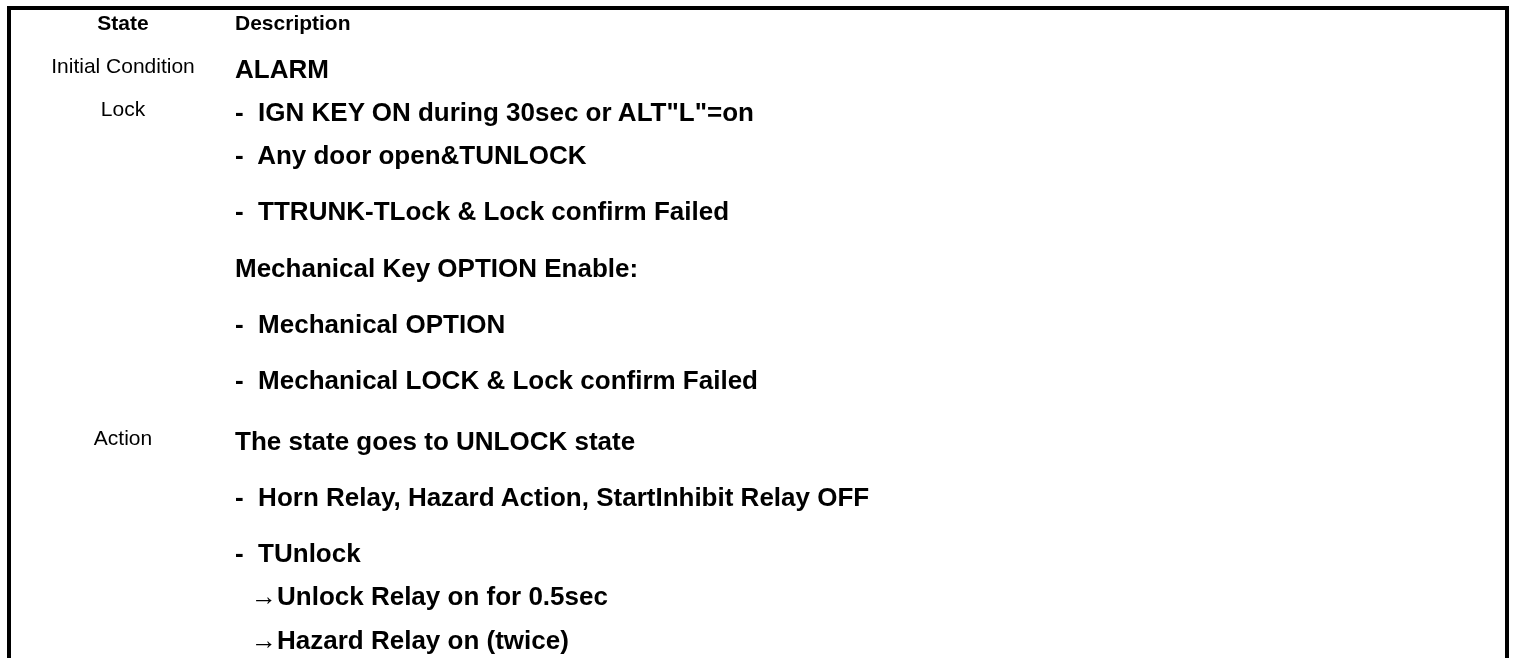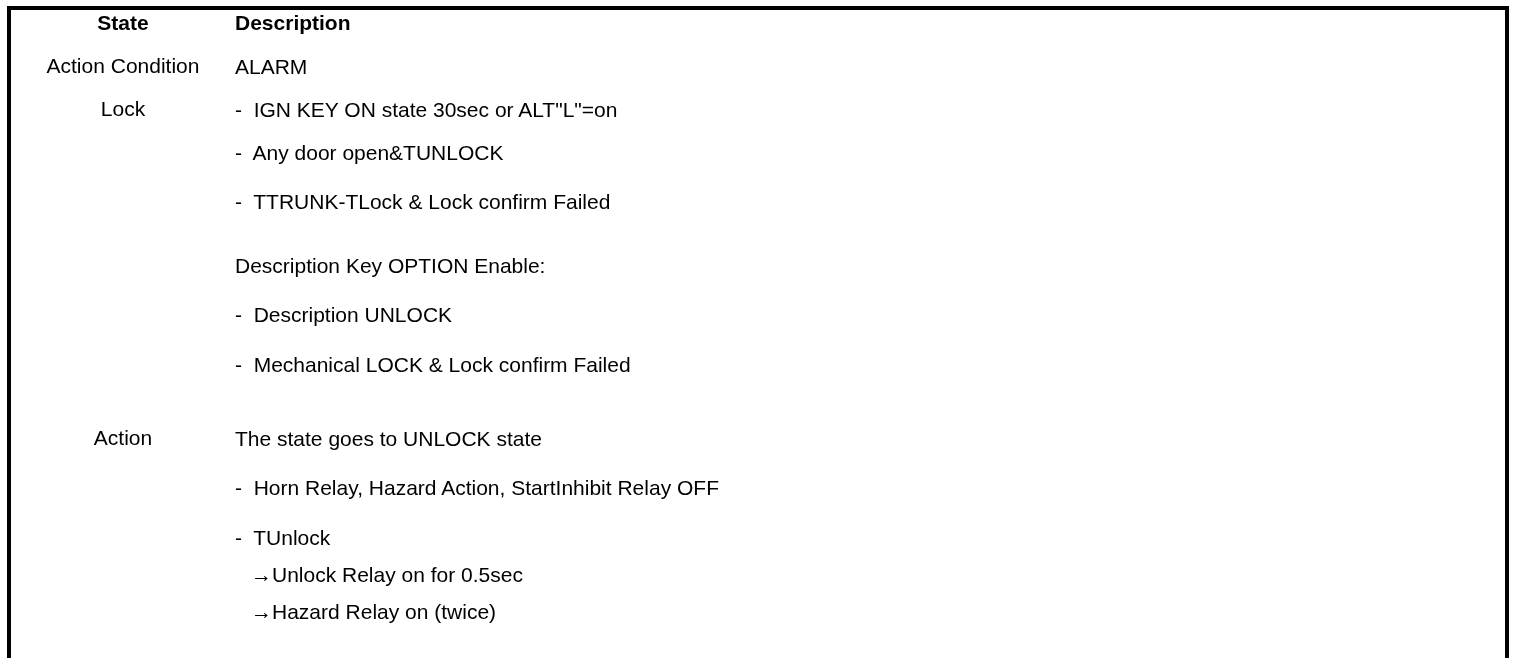--- a/index.html
+++ b/index.html
@@ -90,22 +90,23 @@
     text-align: left;
   }
   .desc-cell.header {
     text-align: left;
     font-weight: bold;
     padding-left: 0;
   }
 
   .desc-line {
     white-space: pre;
-    font-size: 21px;
+    font-size: 26px;
     line-height: 1.3;
+    font-weight: bold;
   }
   .desc-line + .desc-line {
     margin-top: 10px;
   }
   .gap-line {
     height: 22px;
   }
   .indent-arrow {
     padding-left: 16px;
     white-space: pre;
@@ -131,46 +132,46 @@
         <col class="col-desc">
       </colgroup>
       <tbody>
 
         <tr class="r-header">
           <td class="cell state-cell header brdr-r brdr-b">State</td>
           <td class="cell desc-cell header brdr-b">Description</td>
         </tr>
 
         <tr class="r-initial">
-          <td class="cell state-cell brdr-r brdr-b">Action Condition</td>
+          <td class="cell state-cell brdr-r brdr-b">Initial Condition</td>
           <td class="cell desc-cell brdr-b">
             <div class="desc-line">ALARM</div>
           </td>
         </tr>
 
         <tr class="r-event1">
           <td class="cell state-cell tall brdr-r brdr-b-thick" rowspan="3">Lock</td>
           <td class="cell desc-cell brdr-b">
-            <div class="desc-line">-  IGN KEY ON state 30sec or ALT"L"=on</div>
+            <div class="desc-line">-  IGN KEY ON during 30sec or ALT"L"=on</div>
           </td>
         </tr>
 
         <tr class="r-event2">
           <td class="cell desc-cell brdr-b">
             <div class="desc-line">-  Any door open&amp;TUNLOCK</div>
             <div class="gap-line"></div>
             <div class="desc-line">-  TTRUNK-TLock &amp; Lock confirm Failed</div>
           </td>
         </tr>
 
         <tr class="r-event3">
           <td class="cell desc-cell brdr-b-thick">
-            <div class="desc-line">Description Key OPTION Enable:</div>
+            <div class="desc-line">Mechanical Key OPTION Enable:</div>
             <div class="gap-line"></div>
-            <div class="desc-line">-  Description UNLOCK</div>
+            <div class="desc-line">-  Mechanical OPTION</div>
             <div class="gap-line"></div>
             <div class="desc-line">-  Mechanical LOCK &amp; Lock confirm Failed</div>
           </td>
         </tr>
 
         <tr class="r-action">
           <td class="cell state-cell tall brdr-r">Action</td>
           <td class="cell desc-cell">
             <div class="desc-line">The state goes to UNLOCK state</div>
             <div class="gap-line"></div>

